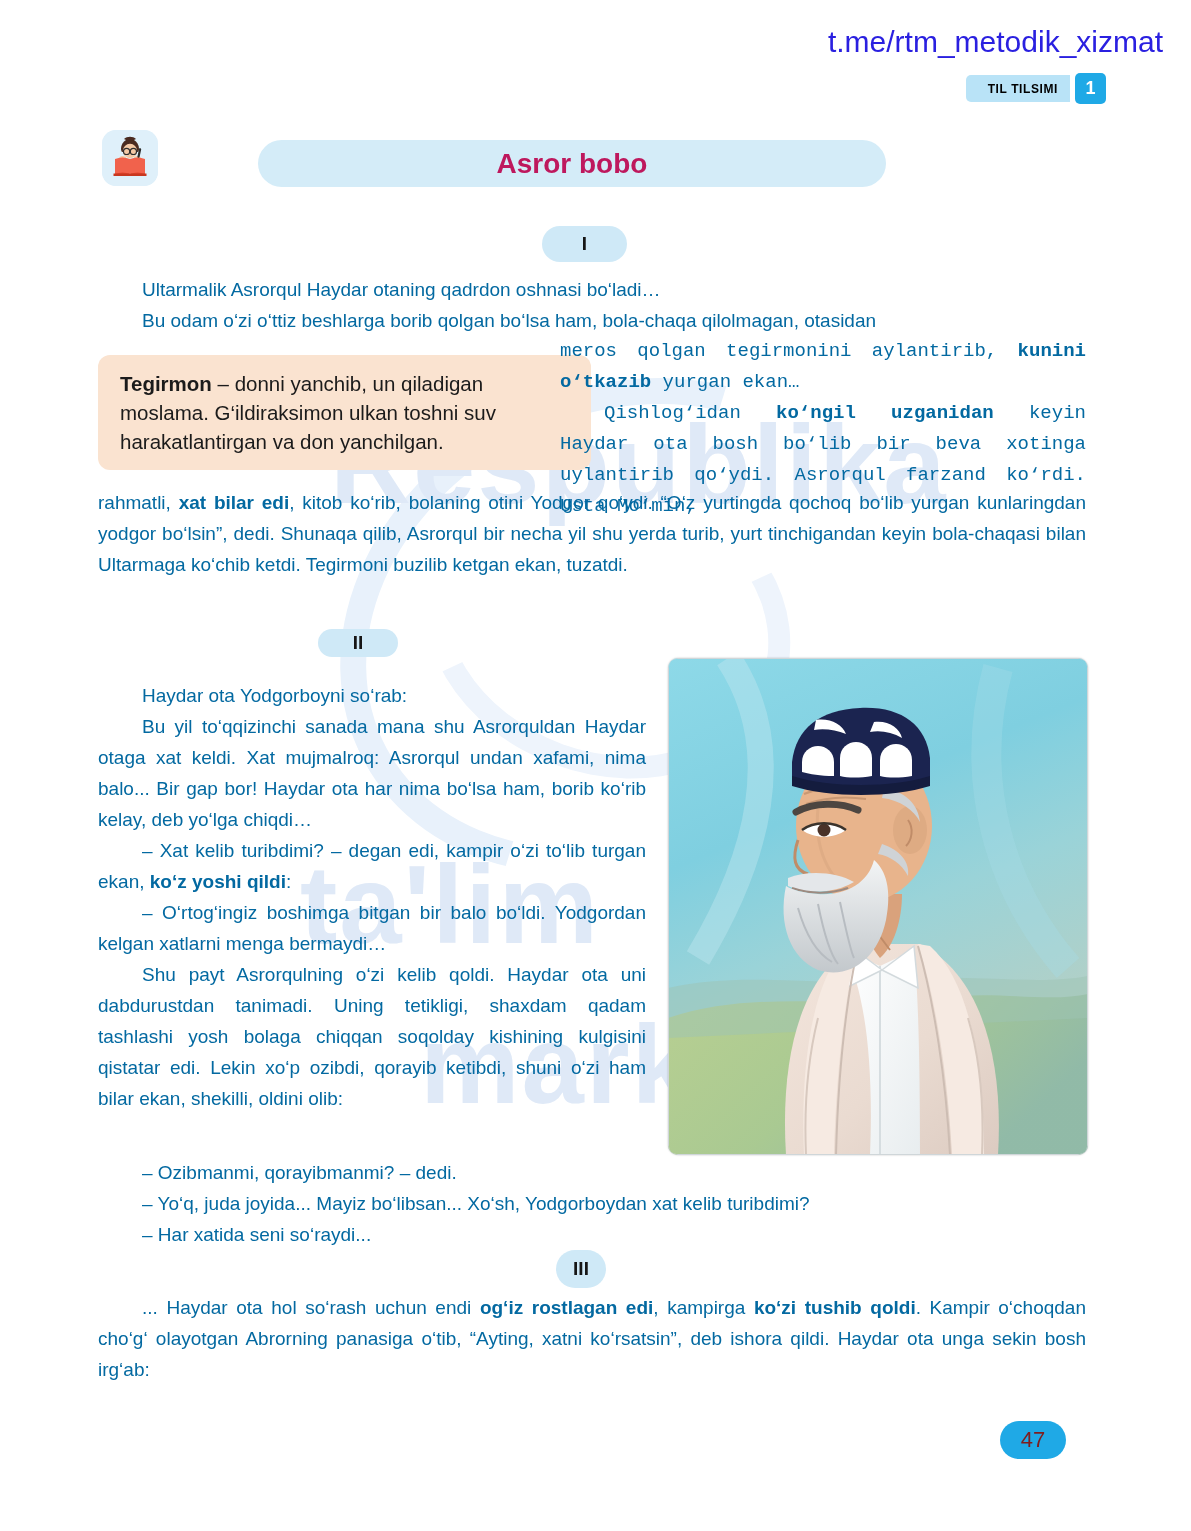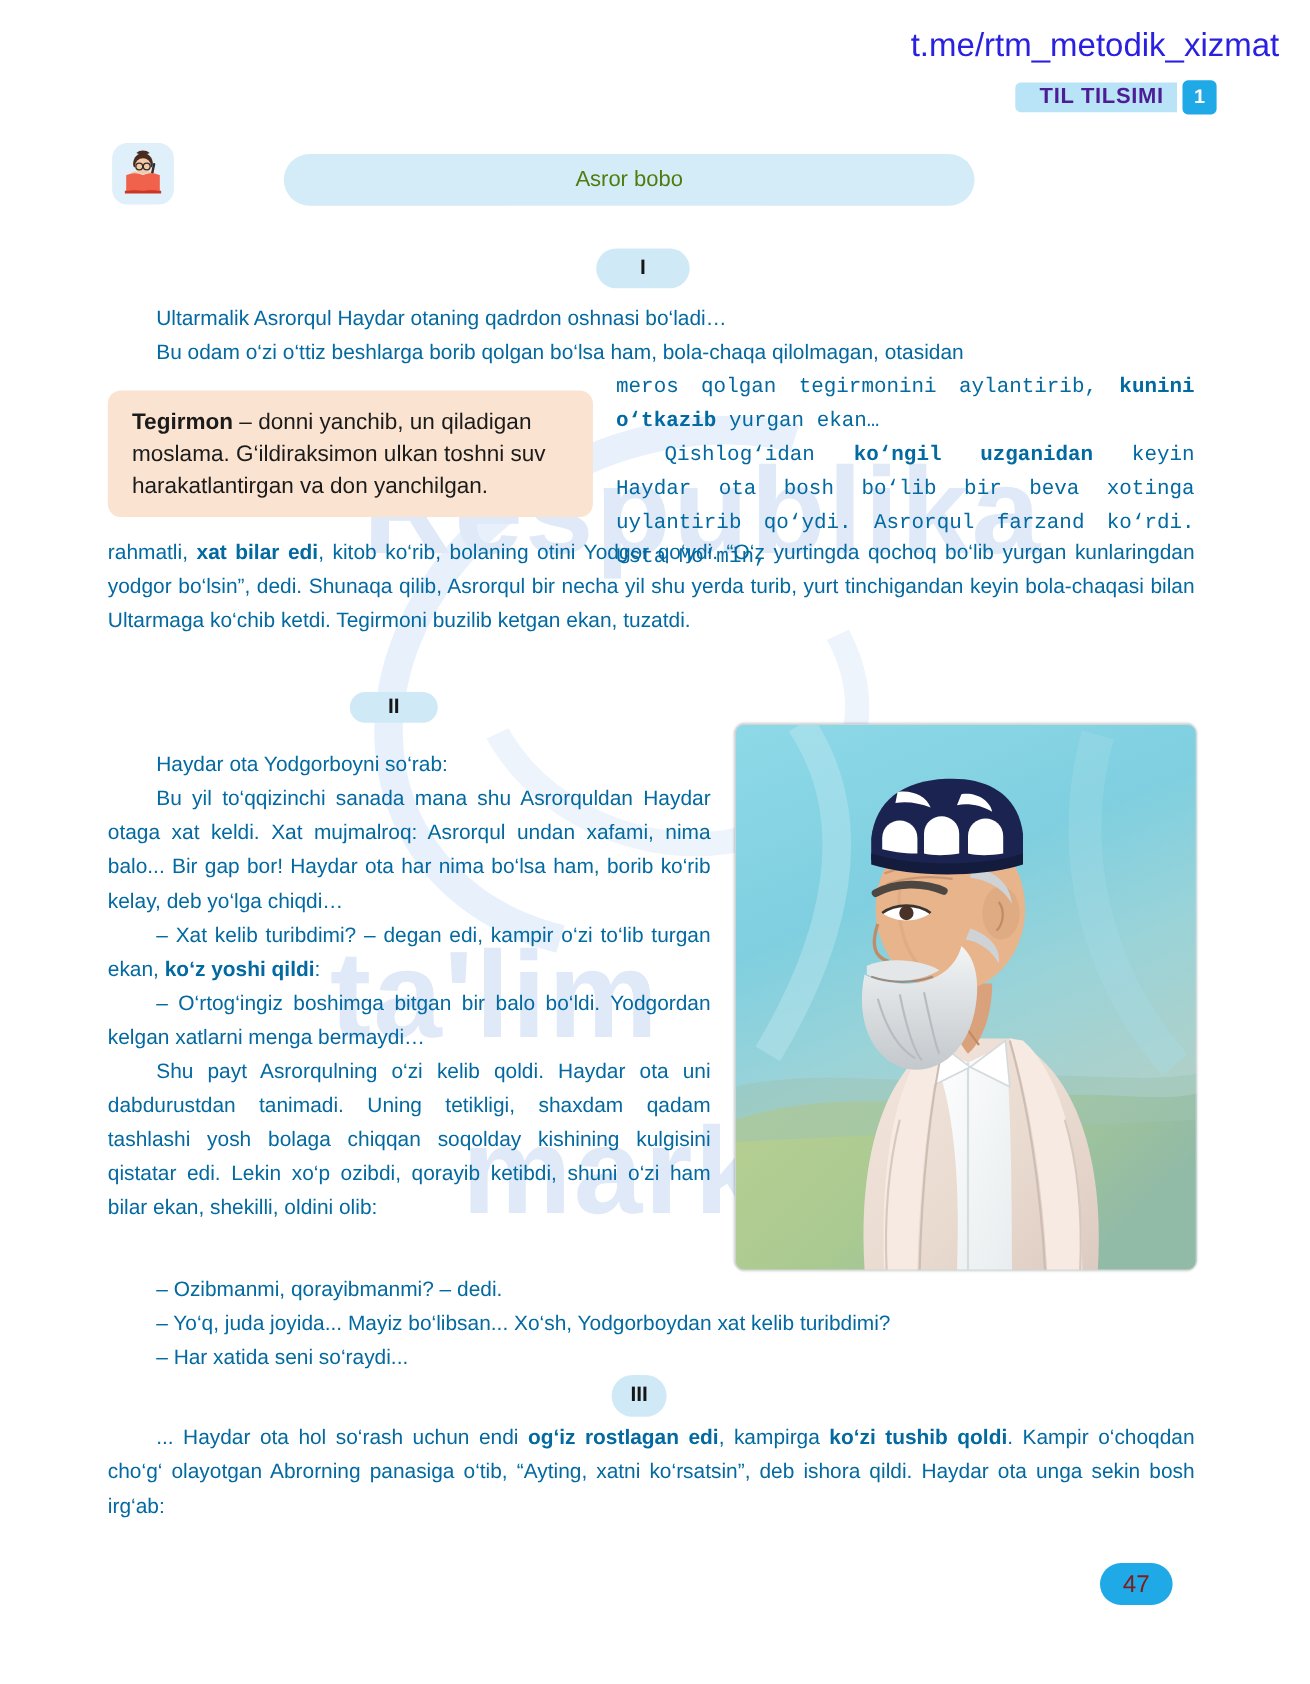--- a/index.html
+++ b/index.html
@@ -83,23 +83,23 @@
     right: 121px;
     top: 75px;
     height: 27px;
     background: #b9e3f7;
     border-radius: 5px 0 0 5px;
     display: flex;
     align-items: center;
     padding: 0 12px 0 22px;
   }
   #chapter-badge-label {
-    font-size: 20px;
+    font-size: 12px;
     font-weight: 700;
-    color: #4c1d95;
+    color: #000000;
     letter-spacing: 0.6px;
   }
   #chapter-number-box {
     position: absolute;
     right: 85px;
     top: 73px;
     width: 31px;
     height: 31px;
     background: #1fa9e6;
     border-radius: 5px;
@@ -128,23 +128,23 @@
     top: 140px;
     width: 628px;
     height: 47px;
     background: #d4ecf8;
     border-radius: 24px;
     display: flex;
     align-items: center;
     justify-content: center;
   }
   #lesson-title {
-    font-size: 20px;
-    font-weight: 400;
-    color: #4d7c0f;
+    font-size: 28px;
+    font-weight: 700;
+    color: #be185d;
   }
 
   
   .section-pill {
     position: absolute;
     background: #cfe9f7;
     border-radius: 18px;
     display: flex;
     align-items: center;
     justify-content: center;
@@ -169,21 +169,21 @@
   .indent { text-indent: 44px; }
 
   #para-intro-1 { left: 98px; top: 274px; width: 988px; }
   #para-intro-2 { left: 98px; top: 305px; width: 988px; }
 
   
   #definition-box {
     position: absolute;
     left: 98px;
     top: 355px;
-    width: 441px;
+    width: 493px;
     background: #fae3d0;
     border-radius: 12px;
     padding: 14px 18px 14px 22px;
     box-sizing: border-box;
     font-size: 20.5px;
     line-height: 29px;
     color: #1b1b1b;
   }
   #definition-box b { font-weight: 700; }
 

